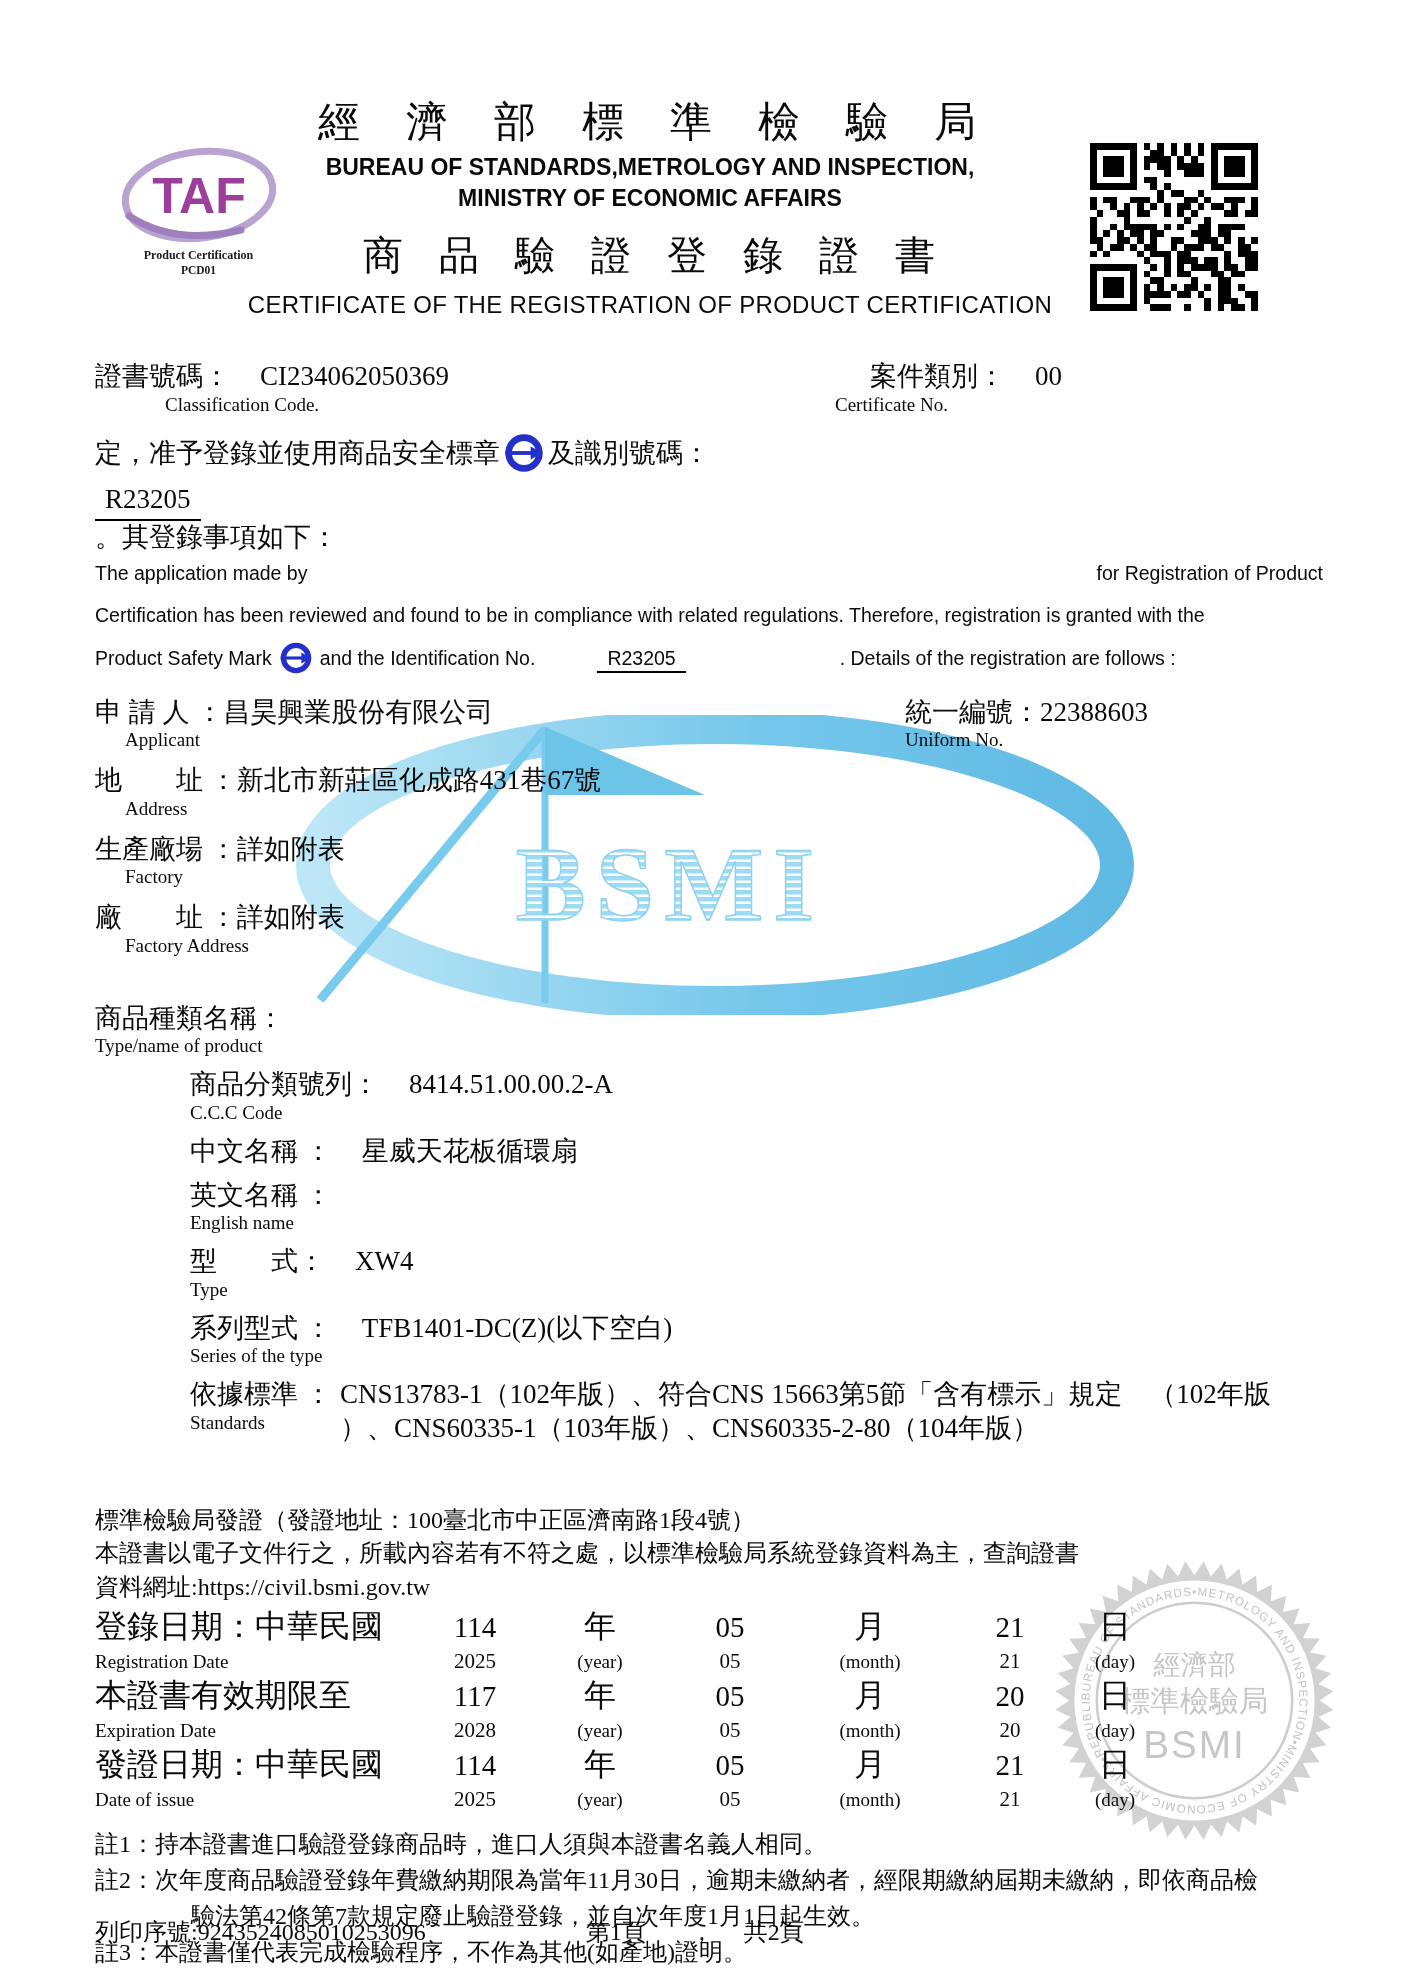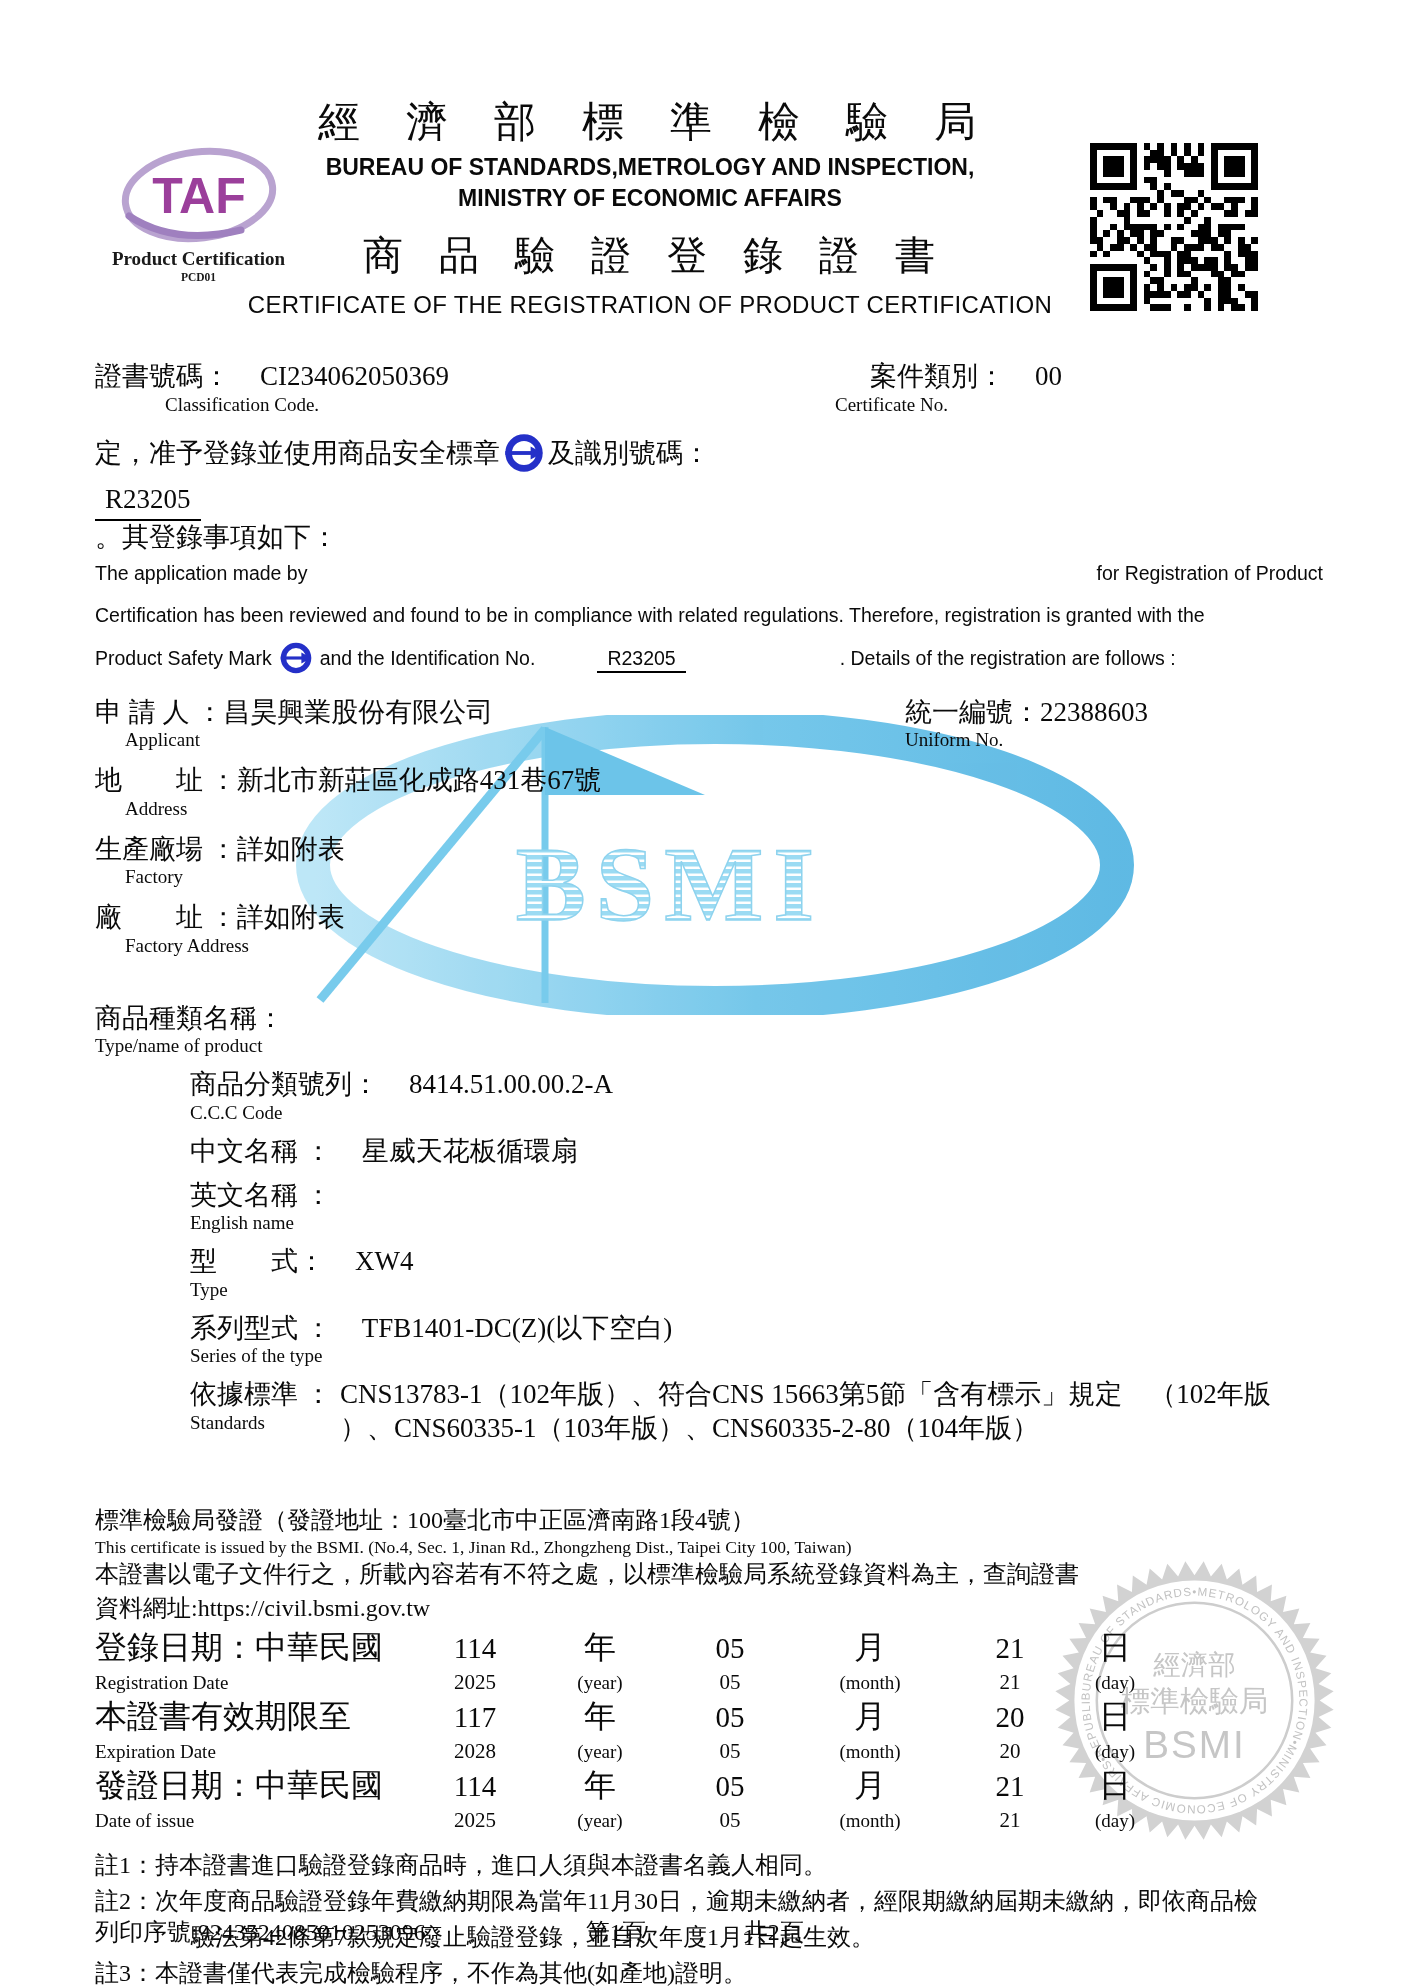--- a/index.html
+++ b/index.html
@@ -2,21 +2,21 @@
 <html><head>
 <meta charset="utf-8">
 <style>
   html,body{margin:0;padding:0;background:#888;}
   .page{position:relative;width:1405px;height:1988px;margin:0 auto;background:#ffffff;overflow:hidden;
         font-family:"Liberation Serif","DejaVu Serif",serif;color:#0a0a0a;}
   .nw{white-space:nowrap;}
 
   
   .taf-block{position:absolute;left:86px;top:140px;width:225px;text-align:center;z-index:2;}
-  .taf-sub{font-size:19px;font-weight:bold;color:#1a1a1a;margin-top:-6px;}
+  .taf-sub{font-size:12px;font-weight:bold;color:#1a1a1a;margin-top:-6px;}
   .taf-code{font-size:11.5px;font-weight:bold;font-family:Liberation Serif, serif;color:#1a1a1a;margin-top:1px;}
   .qr-block{position:absolute;left:1090px;top:143px;z-index:2;background:#fff;}
   .header-center{position:absolute;left:170px;top:94px;width:960px;text-align:center;z-index:2;}
   .bureau-zh{font-size:42px;letter-spacing:46px;margin-left:40px;white-space:nowrap;}
   .bureau-en{font-family:"Liberation Sans","DejaVu Sans",sans-serif;font-weight:bold;font-size:23px;line-height:1.18;margin-top:4px;}
   .cert-zh{font-size:40px;letter-spacing:36px;margin-left:34px;margin-top:16px;white-space:nowrap;}
   .cert-en{font-family:"Liberation Sans","DejaVu Sans",sans-serif;font-size:24px;margin-top:8px;letter-spacing:.3px;}
 
   
   .content{position:absolute;left:95px;top:352px;width:1228px;z-index:2;}
@@ -505,21 +505,20 @@
           <div>
             <div class="zh nw">CNS13783-1（102年版）、符合CNS 15663第5節「含有標示」規定　（102年版</div>
             <div class="zh nw">）、CNS60335-1（103年版）、CNS60335-2-80（104年版）</div>
           </div>
         </div>
       </div>
     </div>
 
     <div class="issue">
       <div class="zh-sm nw">標準檢驗局發證（發證地址：100臺北市中正區濟南路1段4號）</div>
-      <div class="en-sub nw" style="font-size:17.5px;">This certificate is issued by the BSMI. (No.4, Sec. 1, Jinan Rd., Zhongzheng Dist., Taipei City 100, Taiwan)</div>
       <div class="zh-sm nw">本證書以電子文件行之，所載內容若有不符之處，以標準檢驗局系統登錄資料為主，查詢證書</div>
       <div class="zh-sm nw"><span>資料網址:</span><span>https://civil.bsmi.gov.tw</span></div>
     </div>
 
     <div>
       <div class="dgrid nw">
         <span class="d-zh">登錄日期：中華民國</span>
         <span class="d-num c">114</span>
         <span class="d-zh c">年</span>
         <span class="d-num c">05</span>

